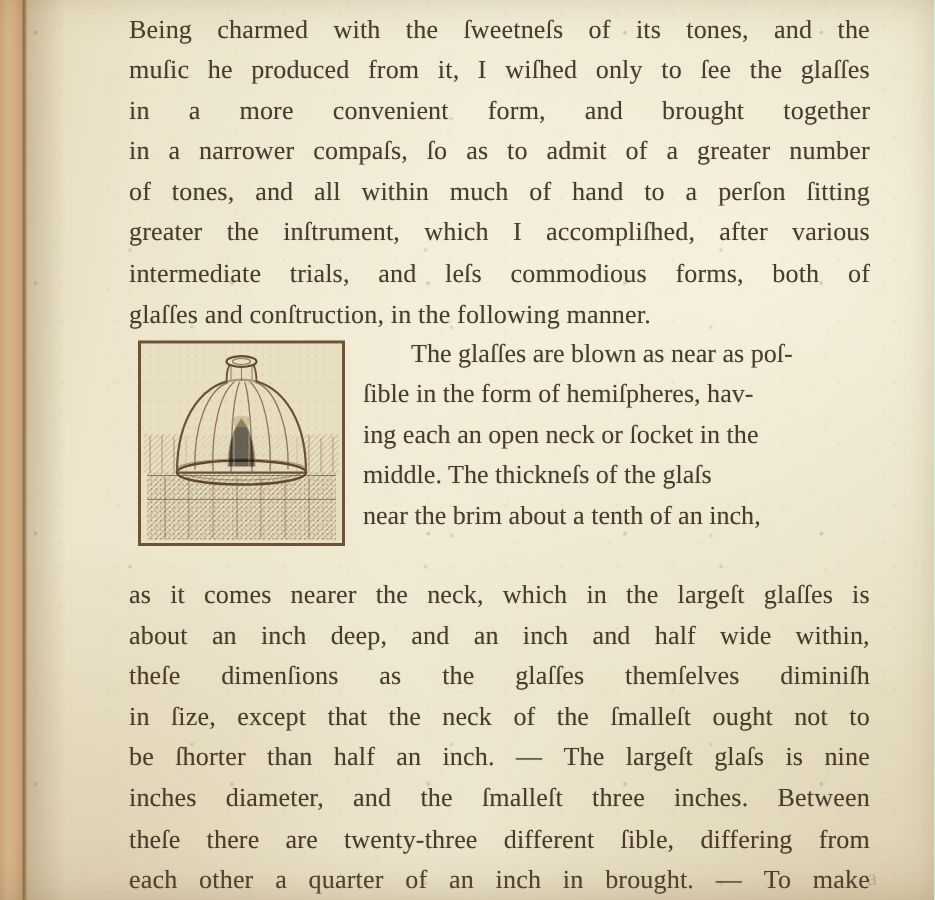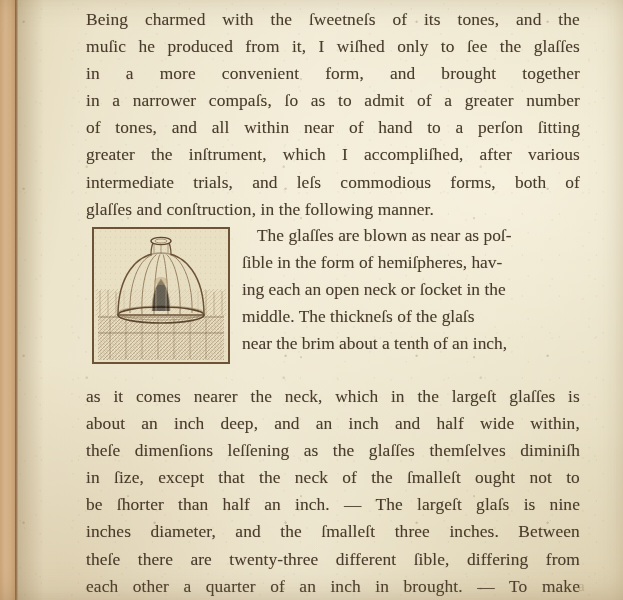--- a/index.html
+++ b/index.html
@@ -219,21 +219,21 @@
         <span>greater</span>
         <span>number</span>
       </div>
     <div class="line justify">
 
     <span>of</span>
         <span>tones,</span>
         <span>and</span>
         <span>all</span>
         <span>within</span>
-        <span>near</span>
+        <span>much</span>
         <span>of</span>
         <span>hand</span>
         <span>to</span>
         <span>a</span>
         <span>perſon</span>
         <span>ſitting</span>
       </div>
     <div class="line justify">
 
     <span>greater</span>
@@ -331,21 +331,21 @@
         <line x1="62" y1="60" x2="62" y2="82"></line>
         <line x1="72" y1="60" x2="72" y2="82"></line>
       </g>
       <ellipse cx="67" cy="52" rx="7" ry="4" fill="#b8a078" opacity="0.45"></ellipse>
     </svg>
     <div class="fig-grain"></div>
   </div>
 
   <div class="wrap-col">
     <div class="line">
-      <span style="margin-left:15px">The glaſſes are blown as near as poſ-</span>
+      <span style="margin-left:32px">The glaſſes are blown as near as poſ-</span>
     </div>
     <div class="line">
       <span>ſible in the form of hemiſpheres, hav-</span>
     </div>
     <div class="line">
       <span>ing each an open neck or ſocket in the</span>
     </div>
     <div class="line">
       <span>middle.  The thickneſs of the glaſs</span>
     </div>
@@ -381,21 +381,20 @@
         <span>inch</span>
         <span>and</span>
         <span>half</span>
         <span>wide</span>
         <span>within,</span>
       </div>
     <div class="line justify">
 
     <span>theſe</span>
         <span>dimenſions</span>
-        <span>leſſening</span>
         <span>as</span>
         <span>the</span>
         <span>glaſſes</span>
         <span>themſelves</span>
         <span>diminiſh</span>
       </div>
     <div class="line justify">
 
     <span>in</span>
         <span>ſize,</span>

